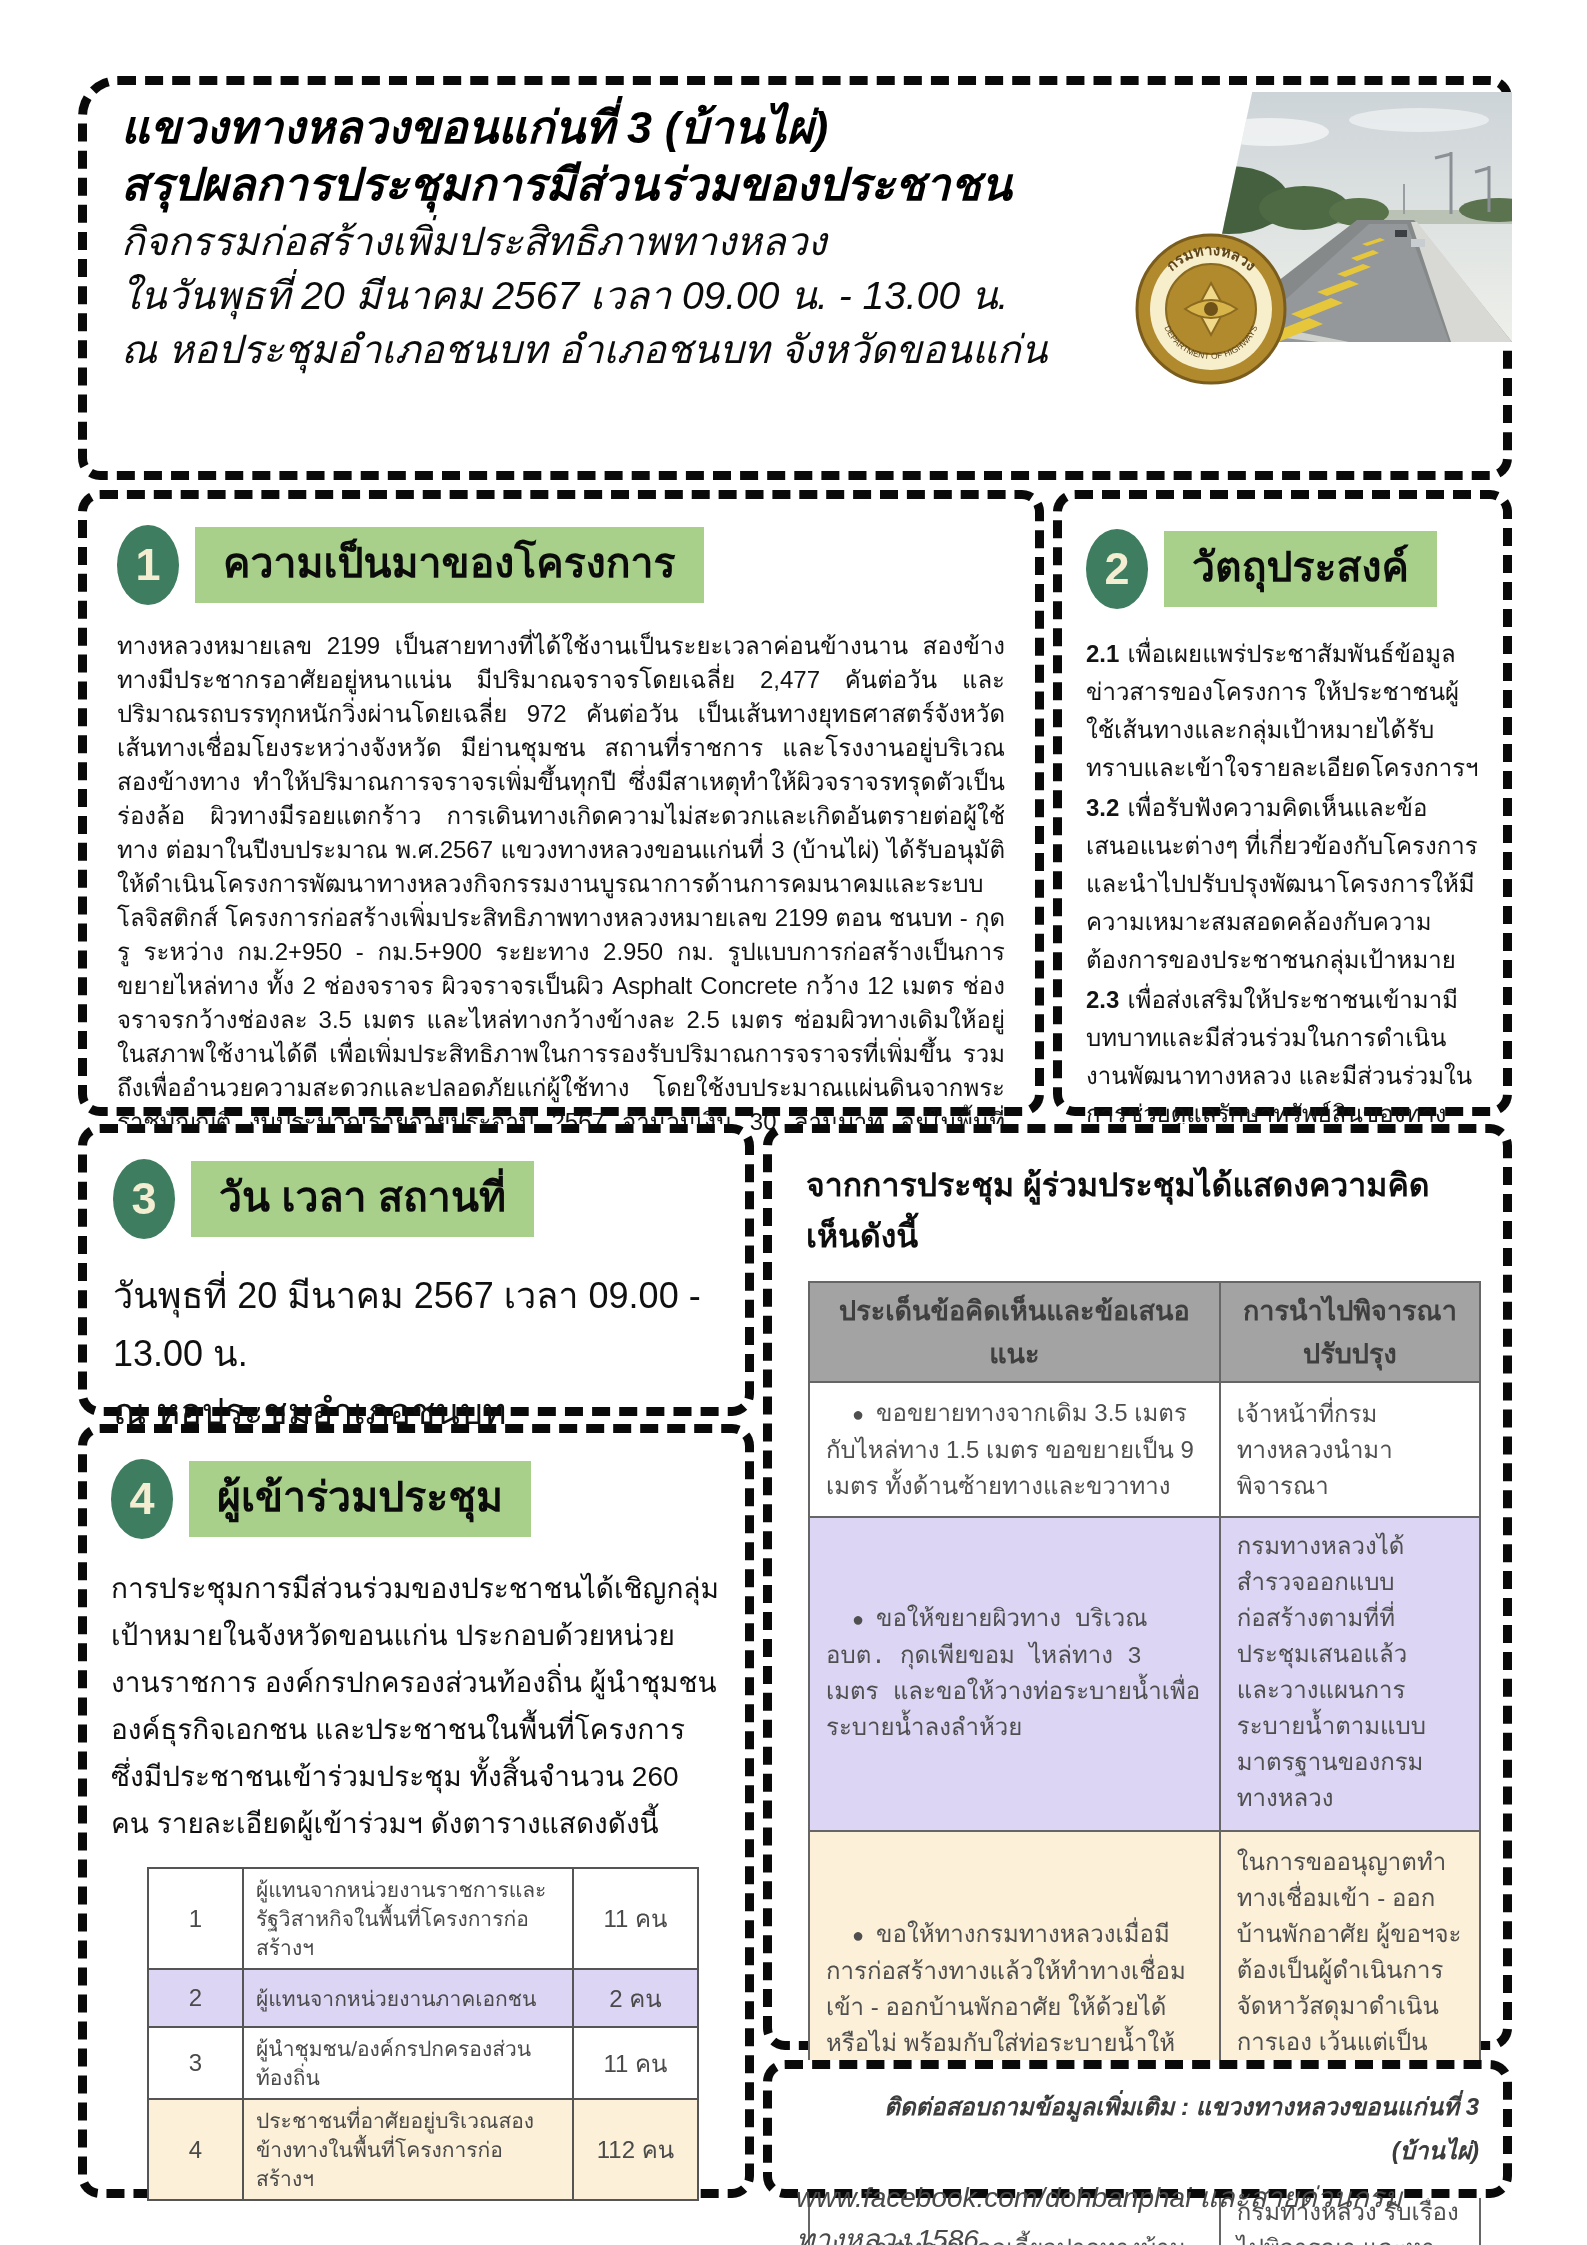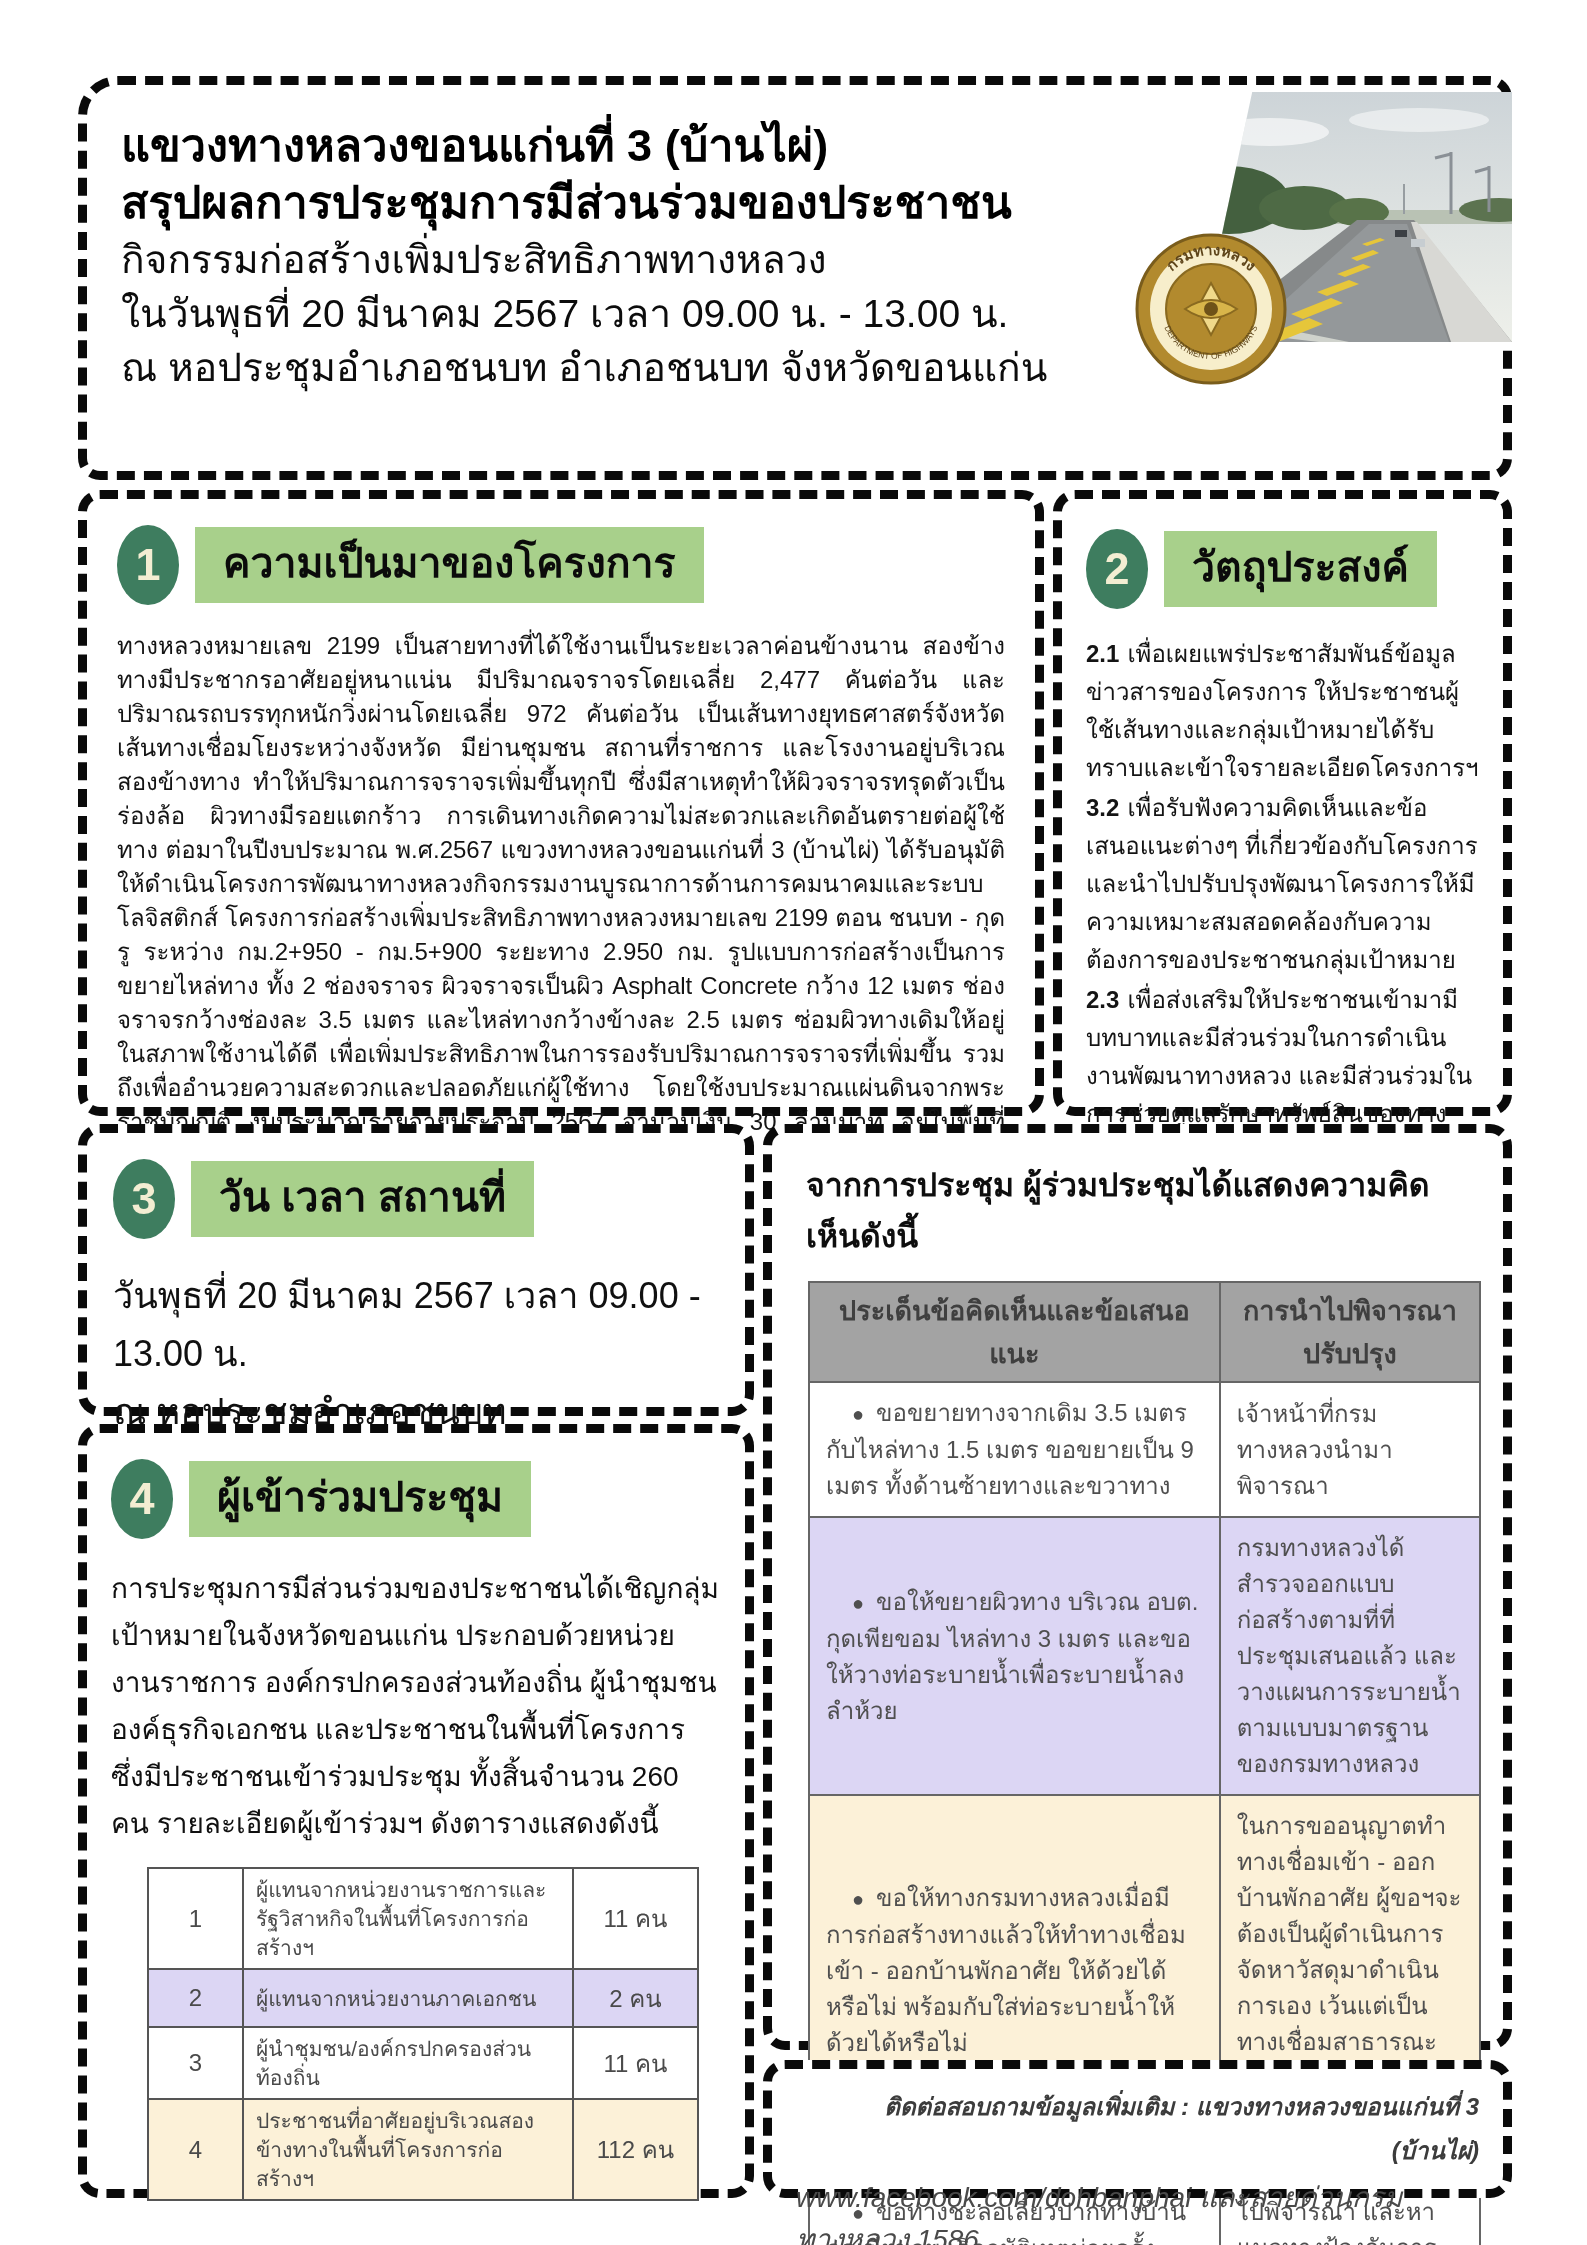--- a/index.html
+++ b/index.html
@@ -7,21 +7,21 @@
   body {
     width:1587px; height:2245px; position:relative;
     font-family:"Liberation Sans","DejaVu Sans",sans-serif;
     color:#121212; overflow:hidden;
   }
   .box {
     position:absolute; border:9px dashed #0a0a0a; border-radius:22px; background:#fff;
   }
   
   #header-box { left:78px; top:76px; width:1434px; height:404px; border-radius:40px 22px 22px 22px; }
-  .hdr-text { position:absolute; left:34px; top:32px; width:1100px; }
+  .hdr-text { position:absolute; left:34px; top:14px; width:1100px;font-style:italic; }
   .hdr-title { font-weight:bold; font-size:45px; line-height:57px; color:#000; }
   .hdr-sub   { font-size:39px; line-height:50px; color:#0c0c0c; margin-top:4px; }
   .photo-wrap { position:absolute; left:1112px; top:7px; width:313px; height:250px;
     clip-path:polygon(17% 0,100% 0,100% 100%,0 100%); overflow:hidden; }
   .logo-wrap { position:absolute; left:1046px; top:146px; width:156px; height:156px; }
   
   .sec-head { display:flex; align-items:center; gap:16px; }
   .sec-num {
     flex:0 0 auto; width:62px; height:80px; border-radius:50%;
     background:#3e7d5f; color:#f3edd2; font-size:45px; font-weight:bold;
@@ -57,21 +57,21 @@
   #comments-title { font-size:32px; font-weight:bold; color:#0e0e0e; margin:2px 0 20px 12px; }
   #ctable { border-collapse:collapse; margin-left:14px; color:#4f4f4f; }
   #ctable td { border:2px solid #666; vertical-align:middle; padding:12px 16px; }
   #ctable .cc1 { width:424px; }
   #ctable .cc2 { width:266px;margin-left:16px; }
   #ctable .chead td { background:#a3a3a3; color:#3f3f3f; font-weight:bold; font-size:27px;
     text-align:center; height:94px; padding:6px 10px; }
   #ctable .cell { font-size:24px; line-height:36px; }
   .issue { text-indent:0; }
   .blt { display:inline-block; margin:0 12px 0 26px; font-size:20px; color:#4f4f4f; }
-  .cr1 td { height:126px; } .cr2 td { height:212px; } .cr3 td { height:250px; } .cr4 td { height:124px; }
+  .cr1 td { height:126px; } .cr2 td { height:212px;font-family:Liberation Mono, monospace; } .cr3 td { height:250px; } .cr4 td { height:124px; }
   
   #footer-box { left:763px; top:2060px; width:749px; height:138px; padding:16px 24px; }
   #footer-l1 { font-size:24px; font-weight:bold; font-style:italic; color:#3c3c3c; line-height:44px;text-align:right; }
   #footer-l2 { font-size:28px; font-style:italic; color:#4a4a4a; line-height:42px; margin-top:4px; }
 </style>
 </head>
 <body>
 
 <div class="box" id="header-box">
   <div class="hdr-text">

